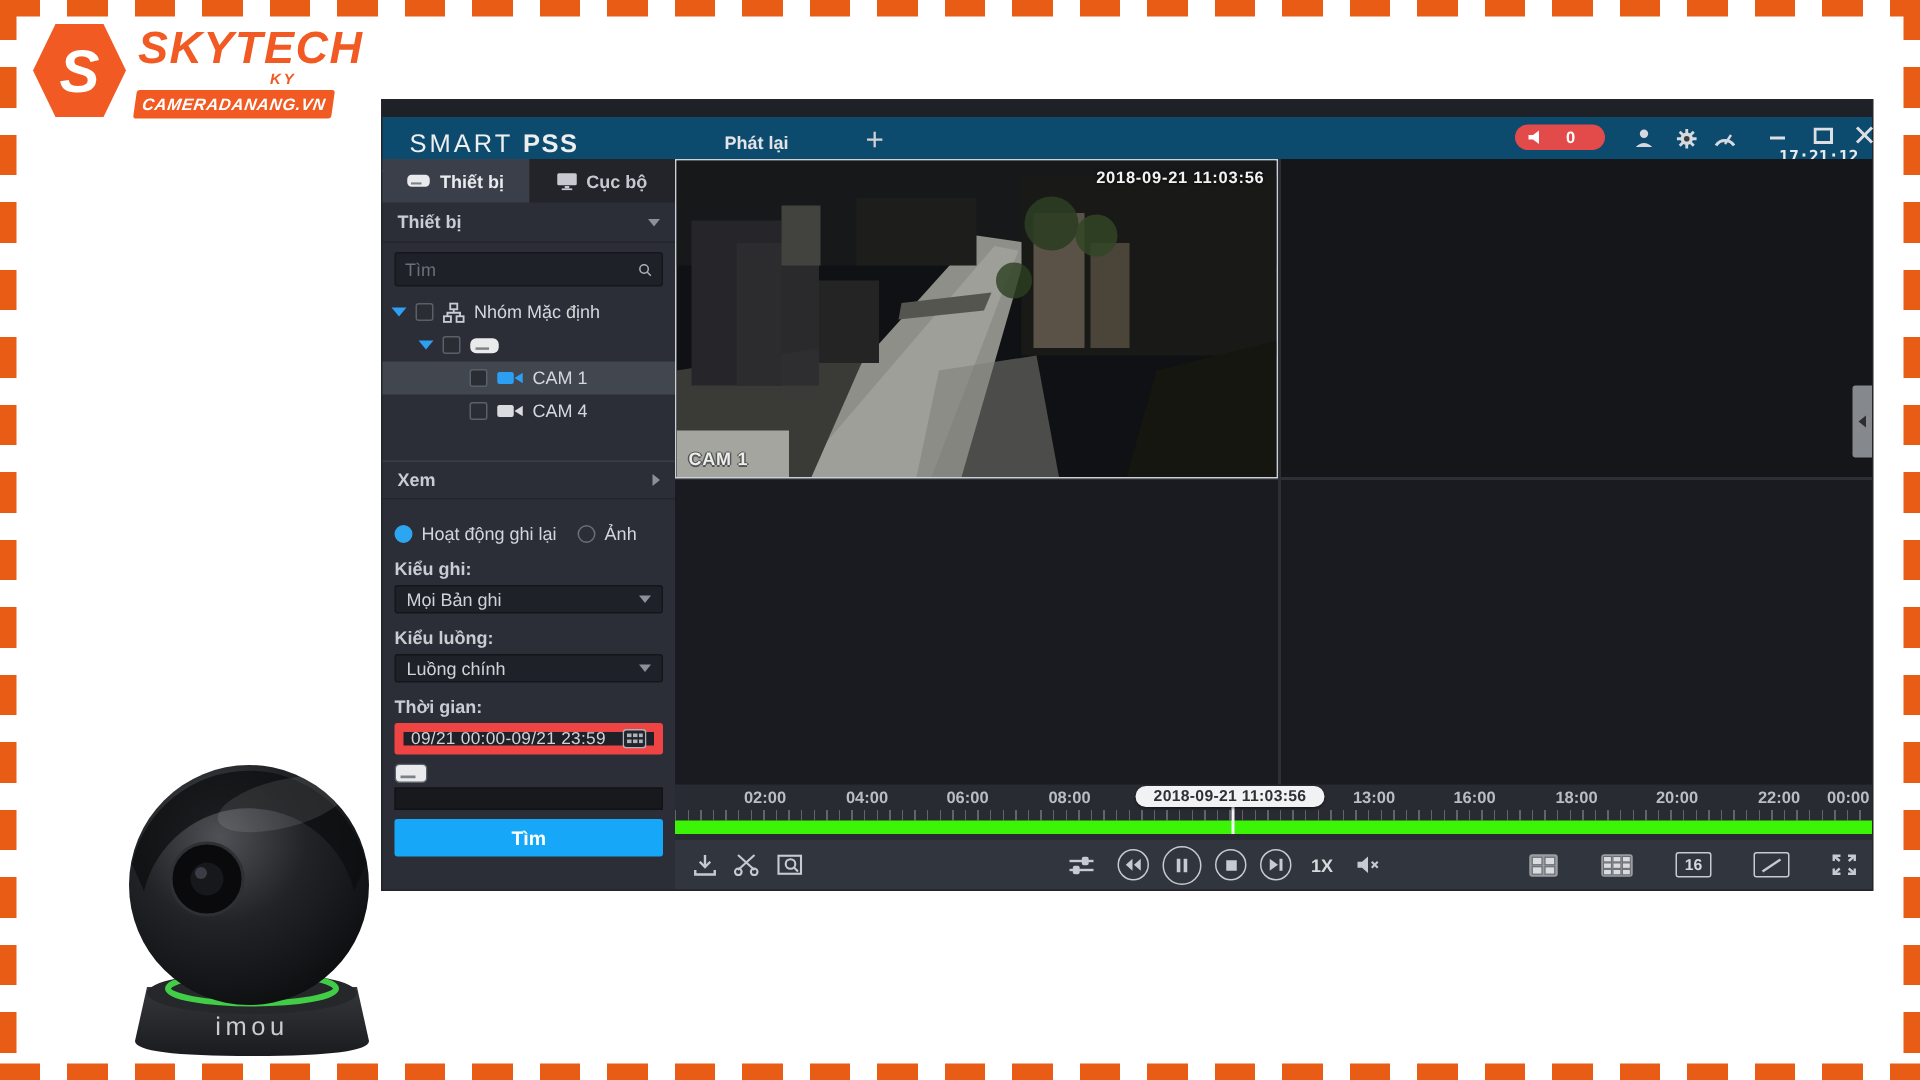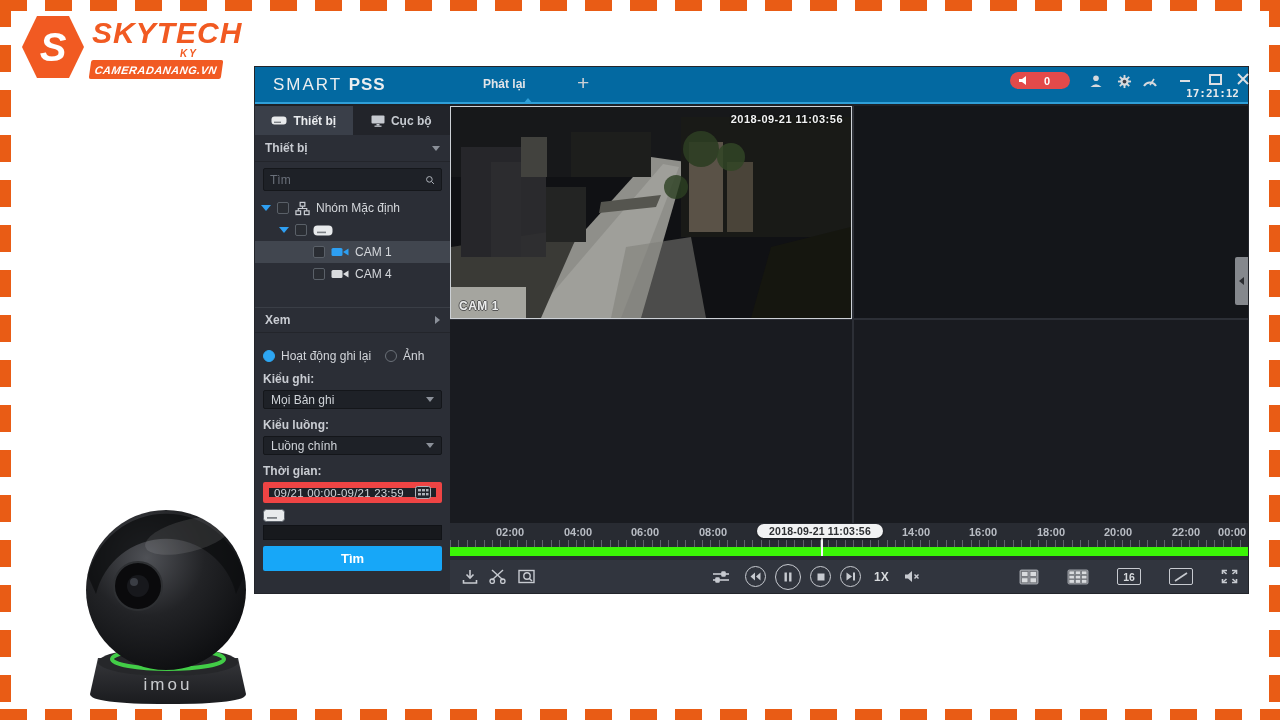--- a/index.html
+++ b/index.html
@@ -20,21 +20,21 @@
   .logo .banner { position:absolute; left:70px; top:50px; width:132px; height:19px; background:#f15a22; transform:skewX(-8deg); border-radius:2px; display:flex; align-items:center; justify-content:center; }
   .logo .banner span { color:#fff; font-size:11px; font-weight:bold; font-style:italic; letter-spacing:.5px; }
 
   
   .product { position:absolute; left:68px; top:498px; width:200px; height:212px; }
 
   
   .app { position:absolute; left:255px; top:67px; width:993px; height:526px; background:#1e2127; z-index:10; box-shadow:0 0 0 1px #23252b; }
 
   
-  .hdr { position:absolute; left:0; top:0; width:100%; height:37px; background:#0369a1; border-bottom:2px solid #2f9fd8; }
+  .hdr { position:absolute; left:0; top:11px; width:100%; height:37px; background:#0c4a6e; border-bottom:2px solid #2f9fd8; }
   .hdr .title { position:absolute; left:18px; top:8px; font-size:17px; color:#eceef0; letter-spacing:2px; }
   .hdr .title b { letter-spacing:1px; }
   .hdr .tab { position:absolute; left:228px; top:10px; font-size:12px; font-weight:bold; color:#e2e4e8; }
   .hdr .tab-caret { position:absolute; left:268px; top:31px; width:0; height:0; border-left:5px solid transparent; border-right:5px solid transparent; border-bottom:6px solid #2f9fd8; }
   .hdr .addtab { position:absolute; left:322px; top:4px; font-size:21px; color:#cdd0d5; font-weight:300; cursor:default; }
   .alarm-pill { position:absolute; left:755px; top:5px; width:60px; height:17px; background:#e34a4a; border-radius:9px; display:flex; align-items:center; padding:0 8px; gap:14px; }
   .alarm-pill .cnt { color:#fff; font-size:11px; font-weight:bold; }
   .hicon { position:absolute; top:5px; width:18px; height:18px; display:flex; align-items:center; justify-content:center; }
   .winbtn { position:absolute; top:4px; width:20px; height:16px; display:flex; align-items:center; justify-content:center; }
   .clock { position:absolute; right:9px; top:20px; font-size:11px; font-weight:bold; color:#e8eaec; font-family:"DejaVu Sans Mono", monospace; letter-spacing:0; }
@@ -383,21 +383,21 @@
         <div class="collapse">
             <i></i>
           </div>
       </div>
 
       <div class="timeline">
         <span class="tl-label" style="left:60px">02:00</span>
         <span class="tl-label" style="left:128px">04:00</span>
         <span class="tl-label" style="left:195px">06:00</span>
         <span class="tl-label" style="left:263px">08:00</span>
-        <span class="tl-label" style="left:466px">14:00</span>
+        <span class="tl-label" style="left:466px">13:00</span>
         <span class="tl-label" style="left:533px">16:00</span>
         <span class="tl-label" style="left:601px">18:00</span>
         <span class="tl-label" style="left:668px">20:00</span>
         <span class="tl-label" style="left:736px">22:00</span>
         <span class="tl-label last" style="left:792px">00:00</span>
         <div class="ticks"></div>
         <div class="greenbar"></div>
         <div class="playhead"></div>
         <div class="marker-pill">
             <span>2018-09-21 11:03:56</span>

